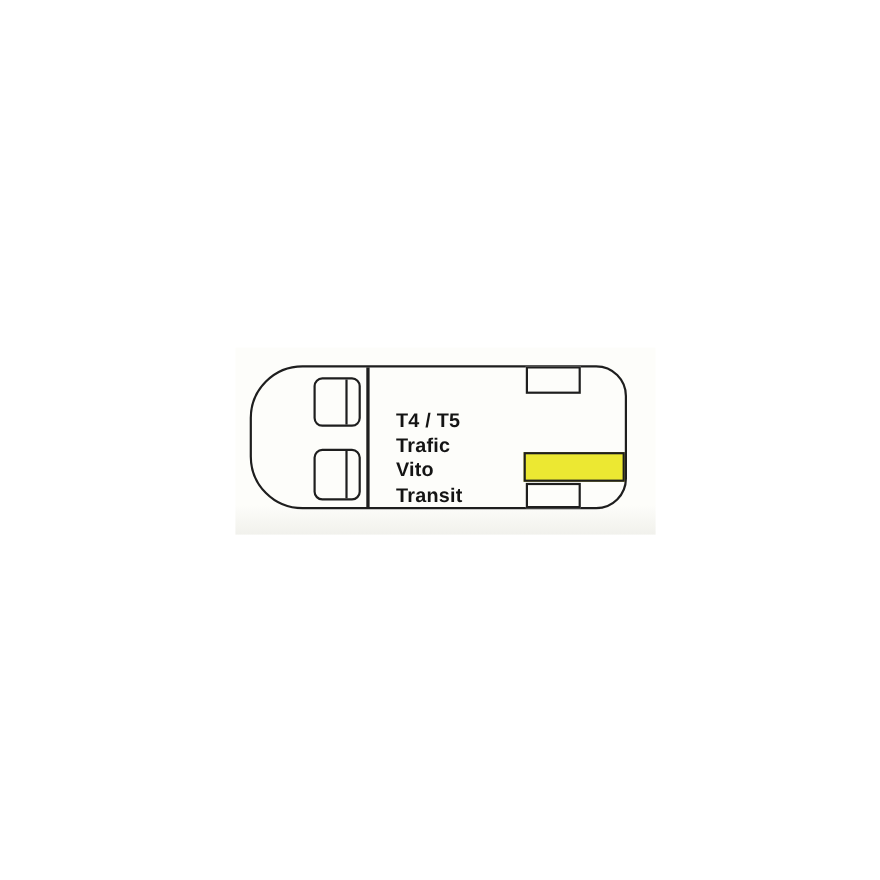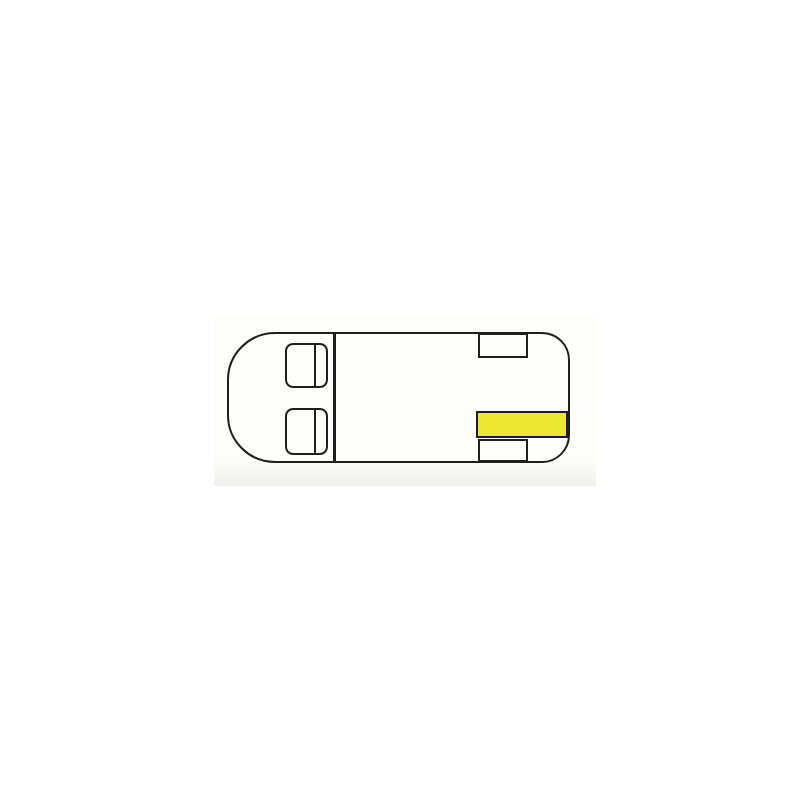--- a/index.html
+++ b/index.html
@@ -113,14 +113,20 @@
   <div class="seat rear">
     <div class="seat-back-line"></div>
   </div>
 
   <div class="wheel-box top"></div>
 
   <div class="highlight-rect" style="background: rgb(236, 232, 50);"></div>
 
   <div class="wheel-box bottom"></div>
 
+  <div class="labels">
+    <div>T4 / T5</div>
+    <div>Trafic</div>
+    <div>Vito</div>
+    <div>Transit</div>
+  </div>
 
 </div>
 
 </body></html>

